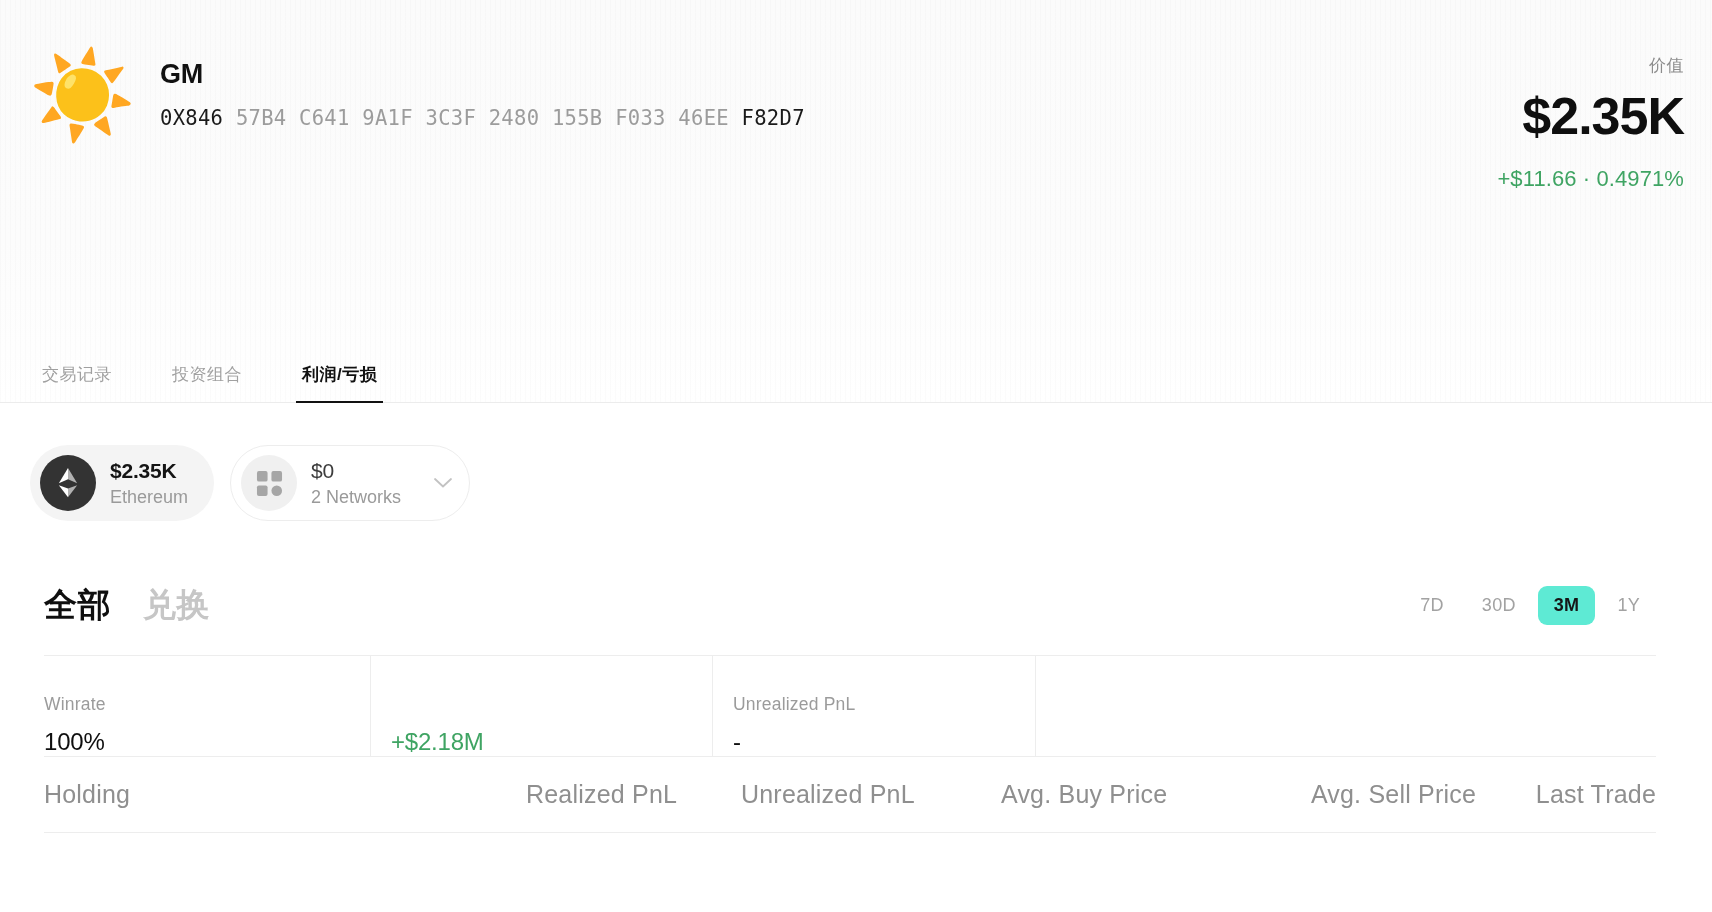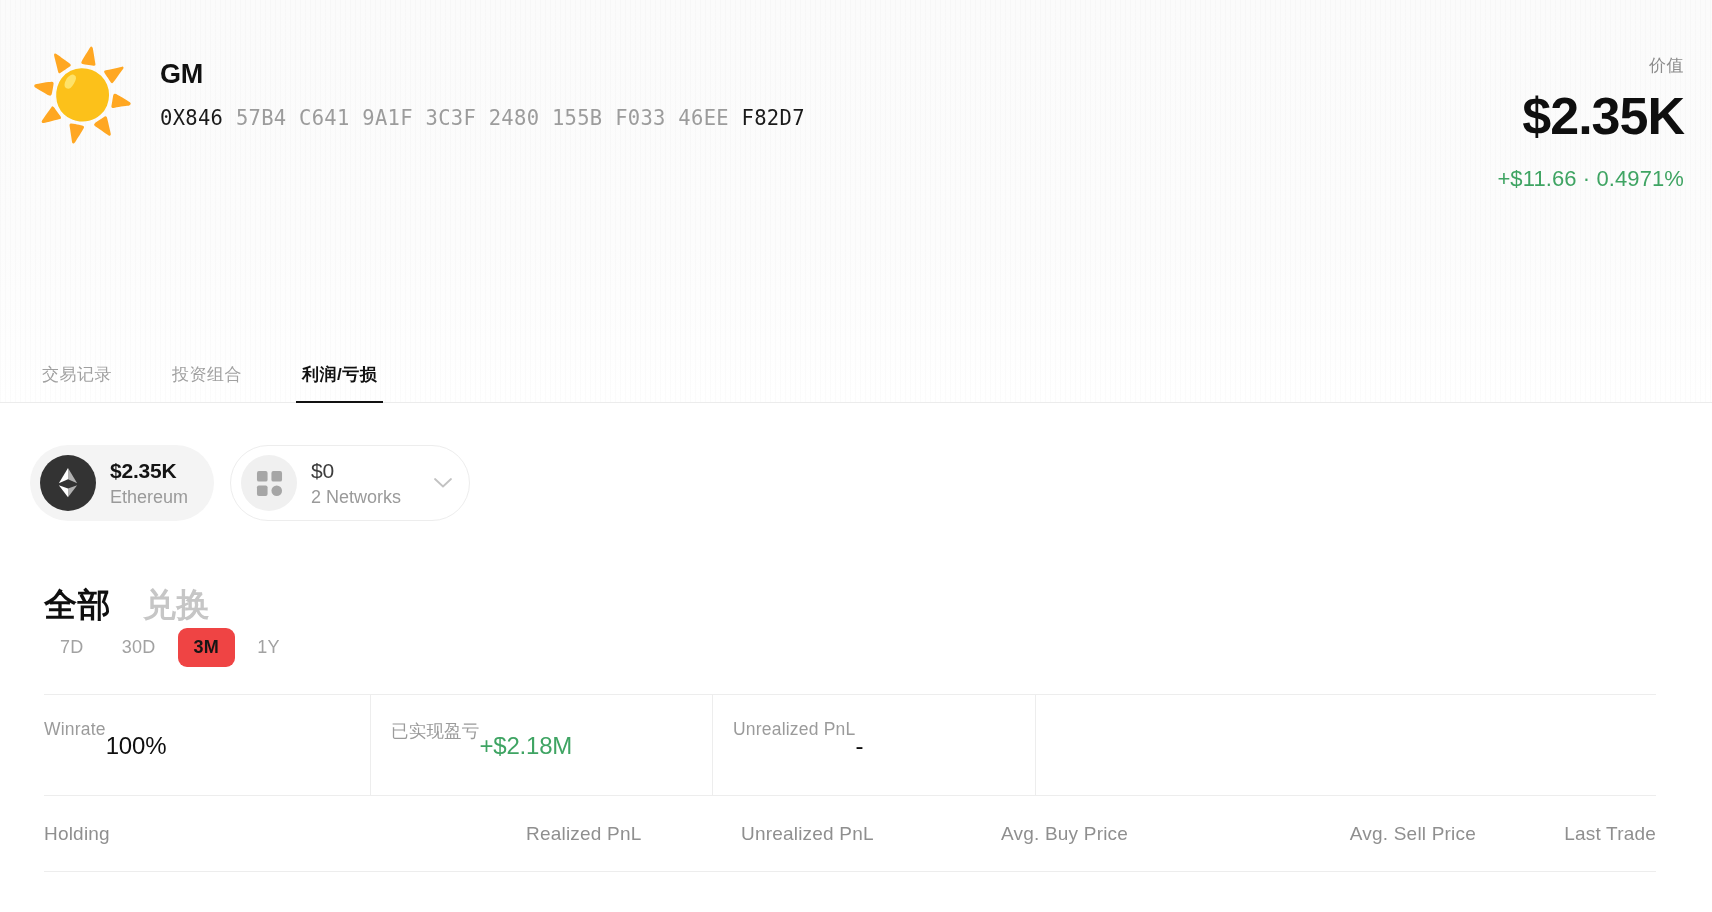--- a/index.html
+++ b/index.html
@@ -151,59 +151,59 @@
   .chip-text .chip-secondary {
     font-size: 18px; color: #9a9a9a; margin-top: 3px; line-height: 1.2;
   }
   .chip.outlined .chip-primary { color: #3d3d3d; font-weight: 400; }
 
   .chev { margin-left: 18px; display:flex; align-items:center; }
 
   
   .filter-row {
     display: flex;
+    align-items: center;
     justify-content: space-between;
     padding: 62px 56px 0 44px;
-    flex-direction: column;
   }
   .filter-left { display: flex; align-items: baseline; gap: 32px; }
   .filter-tab {
     font-size: 33px;
     font-weight: 700;
     color: #c6c6c6;
     cursor: pointer;
     letter-spacing: 0.5px;
   }
   .filter-tab.active { color: #0f0f0f; }
 
   .ranges { display: flex; align-items: center; gap: 6px; }
   .range {
     font-size: 18px;
     color: #a2a2a2;
     padding: 9px 16px;
     border-radius: 9px;
     cursor: pointer;
     letter-spacing: 0.3px;
   }
-  .range.active { background: #ef4444; color: #161616; font-weight: 700; }
+  .range.active { background: #5eead4; color: #161616; font-weight: 700; }
 
   
   .stats {
     margin: 27px 56px 0 44px;
     border-top: 1px solid #ededed;
     border-bottom: 1px solid #ededed;
     display: flex;
     height: 102px;
   }
   .stat {
     flex: 0 0 auto;
     padding: 24px 0 0 0;
     display: flex;
-    flex-direction: row;
-    justify-content: flex-start;
+    flex-direction: column;
+    justify-content: flex-end;
   }
   .stat + .stat { border-left: 1px solid #ededed; }
   .stat-1 { width: 326px; }
   .stat-2 { width: 342px; padding-left: 20px; }
   .stat-3 { width: 323px; padding-left: 20px; }
   .stat-4 { flex: 1 1 auto; }
   .stat-label { font-size: 17.5px; color: #9b9b9b; letter-spacing: 0.2px; }
   .stat-value {
     margin-top: 13px;
     font-size: 24px;
@@ -216,21 +216,21 @@
 
   
   .table-head {
     margin: 0 56px 0 44px;
     display: flex;
     align-items: center;
     height: 76px;
     border-bottom: 1px solid #ededed;
   }
   .th {
-    font-size: 19px;
+    font-size: 25px;
     color: #8f8f8f;
     letter-spacing: 0.2px;
     white-space: nowrap;
   }
   .th-holding   { width: 482px; }
   .th-realized  { width: 215px; }
   .th-unreal    { width: 260px; }
   .th-buy       { width: 255px; }
   .th-sell      { width: 220px; text-align: right; }
   .th-last      { flex: 1 1 auto; text-align: right; }
@@ -320,21 +320,20 @@
       <div class="range">1Y</div>
     </div>
   </div>
 
   <div class="stats">
     <div class="stat stat-1">
       <div class="stat-label">Winrate</div>
       <div class="stat-value muted">100%</div>
     </div>
     <div class="stat stat-2">
-      <div class="stat-label">已实现盈亏</div>
       <div class="stat-value pos">+$2.18M</div>
     </div>
     <div class="stat stat-3">
       <div class="stat-label">Unrealized PnL</div>
       <div class="stat-value muted">-</div>
     </div>
     <div class="stat stat-4">
       <div class="stat-label"></div>
       <div class="stat-value"></div>
     </div>

